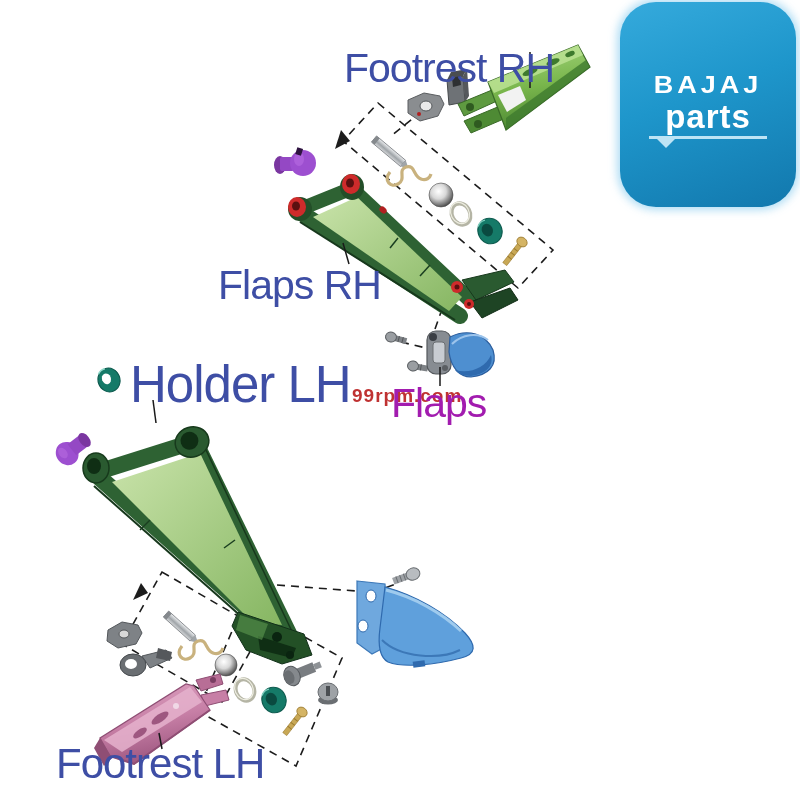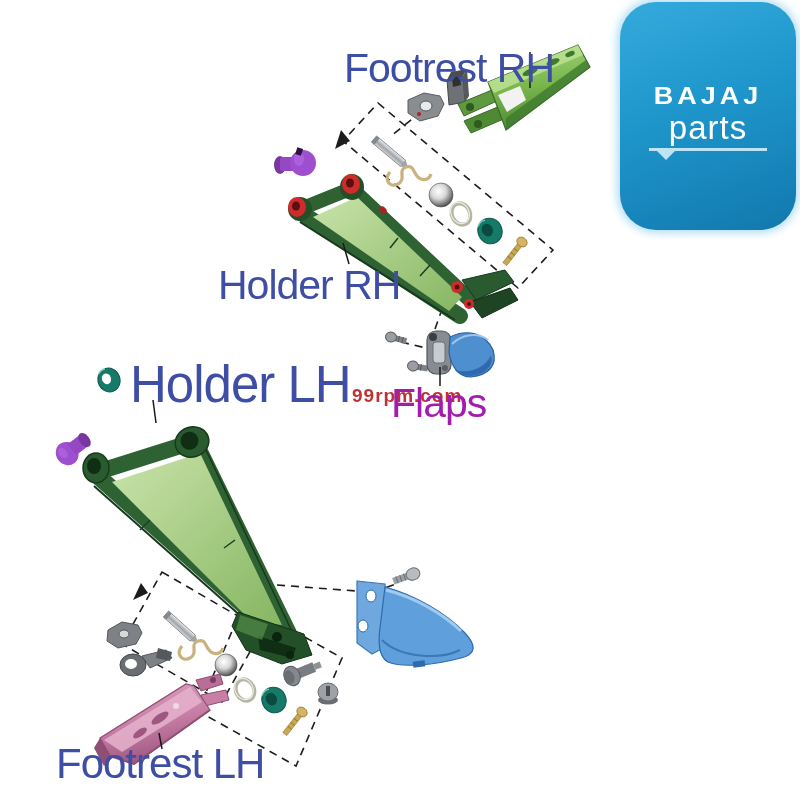--- a/index.html
+++ b/index.html
@@ -7,27 +7,27 @@
           font-family:"Liberation Sans",sans-serif;}
   .canvas svg{position:absolute;left:0;top:0;}
   .part-label{position:absolute;color:#3E4EA5;font-weight:normal;letter-spacing:-1px;white-space:nowrap;}
   .lbl-footrest-rh{left:344px;top:4px;font-size:41px;margin-top:41px;}
   .lbl-holder-rh{left:218px;top:262px;font-size:41px;}
   .lbl-holder-lh{left:130px;top:355px;font-size:51px;}
   .lbl-flaps{left:391px;top:380px;font-size:41px;}
   .lbl-footrest-lh{left:56px;top:740px;font-size:42px;}
   .watermark{position:absolute;left:352px;top:385px;font-size:19px;font-weight:bold;
              color:#9CC6E6;letter-spacing:1px;opacity:.9;}
-  .logo{position:absolute;left:620px;top:2px;width:176px;height:228px;border-radius:36px;
+  .logo{position:absolute;left:620px;top:2px;width:176px;height:205px;border-radius:36px;
         background:linear-gradient(160deg,#35AADC 0%,#1E96CB 45%,#1278AD 100%);
         box-shadow:0 0 8px 3px rgba(150,210,240,.75);
         display:flex;flex-direction:column;align-items:center;justify-content:center;}
   .logo-brand{font-size:27px;font-weight:bold;color:#fff;letter-spacing:4px;transform:scaleY(.92);}
   .logo-genuine{font-size:21px;color:#D2EDFA;letter-spacing:2px;margin-top:7px;}
-  .logo-parts{font-size:33px;font-weight:normal;color:#fff;letter-spacing:1px;line-height:.95;}
+  .logo-parts{font-size:33px;font-weight:bold;color:#fff;letter-spacing:1px;line-height:.95;}
   .logo-underline{position:relative;width:118px;height:3px;background:#BDE4F5;margin-top:4px;}
   .logo-underline::after{content:"";position:absolute;left:8px;top:3px;width:0;height:0;
         border-left:9px solid transparent;border-right:9px solid transparent;border-top:9px solid #BDE4F5;}
 </style>
 </head>
 <body>
 
 <div class="canvas">
 
 <svg width="800" height="800" viewBox="0 0 800 800">
@@ -311,21 +311,21 @@
     <line x1="343" y1="243" x2="349" y2="264"></line>
     <line x1="153" y1="400" x2="156" y2="423"></line>
     <line x1="440" y1="367" x2="440" y2="386"></line>
     <line x1="159" y1="733" x2="162" y2="749"></line>
   </g>
 </svg>
 
 <div class="watermark" style="color: #b91c1c;">99rpm.com</div>
 
 <div class="part-label lbl-footrest-rh" style="color: rgb(62, 78, 165);">Footrest RH</div>
-<div class="part-label lbl-holder-rh" style="color: rgb(62, 78, 165);">Holder RH</div>
+<div class="part-label lbl-holder-rh" style="color: rgb(62, 78, 165);">Flaps RH</div>
 <div class="part-label lbl-holder-lh" style="color: rgb(62, 78, 165);">Holder LH</div>
 <div class="part-label lbl-flaps" style="color: #a21caf;">Flaps</div>
 <div class="part-label lbl-footrest-lh" style="color: rgb(62, 78, 165);">Footrest LH</div>
 
 <div class="logo" style="background-color: rgb(30, 150, 203);">
   <div class="logo-brand">BAJAJ</div>
   <div class="logo-parts">parts</div>
   <div class="logo-underline"></div>
 </div>
 

